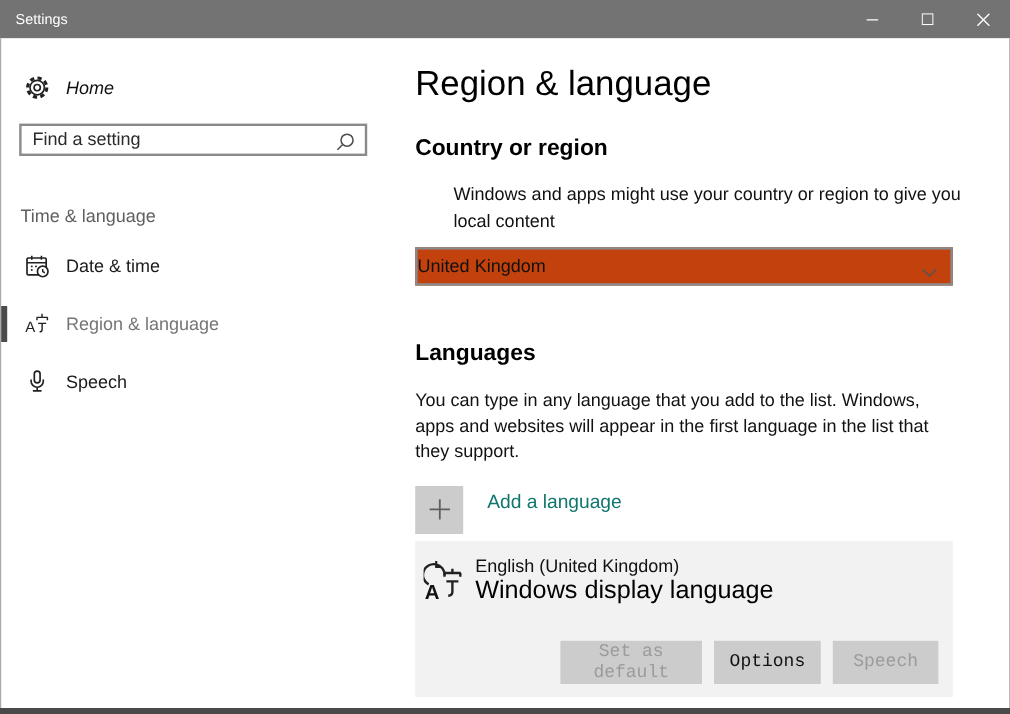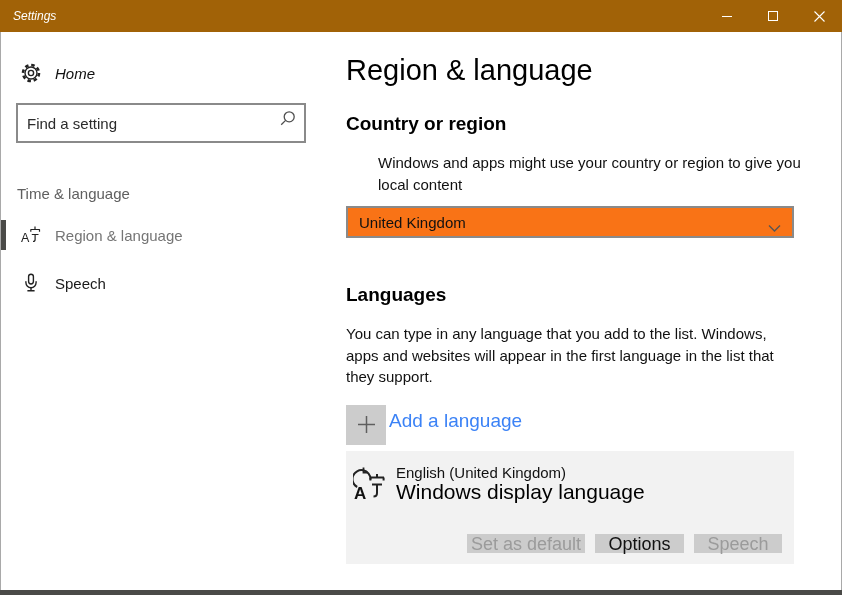--- a/index.html
+++ b/index.html
@@ -9,24 +9,23 @@
   .window {
     position: relative;
     width: 842px; height: 595px;
     background: #fff;
     overflow: hidden;
   }
 
   
   .titlebar {
     height: 32px;
-    background: #a16207;
+    background: #737373;
     display: flex;
     align-items: center;
-    font-style: italic;
   }
   .titlebar .app-title {
     color: #ffffff;
     font-size: 12px;
     padding-left: 13px;
     flex: 1;
   }
   .win-controls { display: flex; height: 32px; }
   .win-btn {
     width: 46px; height: 32px;
@@ -58,21 +57,21 @@
     display: flex; align-items: center;
     padding-left: 19px;
     font-style: italic;
   }
   .home-row .icon { width: 22px; height: 22px; flex: none; }
   .home-row .label { font-size: 15px; margin-left: 13px; color: #111; }
 
   .searchbox {
     position: relative;
     margin: 15px 0 0 15px;
-    width: 290px; height: 40px;
+    width: 290px; height: 27px;
     border: 2px solid #8a8a8a;
     background: #fff;
     display: flex; align-items: center; justify-content: flex-end;
   }
   .searchbox input {
     border: none; outline: none;
     font-family: "Liberation Sans", sans-serif;
     font-size: 15px;
     color: #222;
     width: 100%;
@@ -134,47 +133,46 @@
     color: #111;
   }
   .desc.country-desc { margin-top: 17px; margin-left: 32px; }
   .desc.lang-desc { margin-top: 17px; }
 
   .dropdown {
     position: relative;
     margin-top: 11px;
     width: 448px; height: 32px;
     border: 2px solid #8a8a8a;
-    background: #f97316;
+    background: #c2410c;
     display: flex; align-items: center;
-    padding-left: 11px;
     font-size: 15px;
     color: #111;
     cursor: default;
   }
   .dropdown .chevron { position: absolute; right: 11px; top: 11px; }
 
   .add-language {
     margin-top: 17px;
     display: flex;
     align-items: center;
     cursor: default;
   }
   .add-language .plus-square {
     width: 40px; height: 40px;
     background: #cccccc;
     display: flex; align-items: center; justify-content: center;
     flex: none;
   }
   .add-language .add-label {
-    font-size: 19px;
-    margin-left: 3px;
+    font-size: 16px;
+    margin-left: 20px;
     align-self: flex-start;
     margin-top: 5px;
-    color: #3b82f6;
+    color: #0f766e;
   }
 
   .language-item {
     margin-top: 6px;
     width: 448px;
     background: #f2f2f2;
     padding: 12px 12px 11px 7px;
   }
   .language-item .item-head { display: flex; }
   .language-item .lang-icon { width: 34px; height: 40px; flex: none; margin-top: -1px; }
@@ -182,23 +180,23 @@
   .language-item .item-name { font-size: 15px; line-height: 19px; color: #111; }
   .language-item .item-sub  { font-size: 21px; line-height: 19px; color: #000000; }
 
   .item-buttons {
     margin-top: 32px;
     display: flex;
     justify-content: flex-end;
     gap: 10px;
   }
   .item-buttons button {
-    font-family: Liberation Sans, sans-serif;
-    font-size: 18px;
-    height: 19px;
+    font-family: Liberation Mono, monospace;
+    font-size: 15px;
+    height: 36px;
     border: none;
     background: #cccccc;
     color: #111;
     cursor: default;
     padding: 0;
   }
   .btn-setdefault { width: 118px; }
   .btn-options   { width: 89px; }
   .btn-remove    { width: 88px; }
   .item-buttons button.disabled { color: #9b9b9b; }
@@ -257,20 +255,35 @@
             <circle cx="10.2" cy="6.8" r="5" fill="none" stroke="#4f4f4f" stroke-width="1.3"></circle>
             <path d="M6.6 10.4 L2.2 14.8" stroke="#4f4f4f" stroke-width="1.3"></path>
           </svg>
         </span>
       </div>
 
       <div class="group-header">Time &amp; language</div>
 
       <nav class="nav">
 
+        <div class="nav-item">
+          <span class="icon">
+            <svg width="22" height="22" viewBox="0 0 22 22">
+              <rect x="2.5" y="4" width="16" height="14" rx="1" fill="none" stroke="#222" stroke-width="1.4"></rect>
+              <path d="M2.5 8 H18.5" stroke="#222" stroke-width="1.2"></path>
+              <path d="M6.5 2.2 V5.4 M14.5 2.2 V5.4" stroke="#222" stroke-width="1.3"></path>
+              <circle cx="6.5" cy="11" r="0.8" fill="#222"></circle>
+              <circle cx="10" cy="11" r="0.8" fill="#222"></circle>
+              <circle cx="6.5" cy="14" r="0.8" fill="#222"></circle>
+              <circle cx="15.6" cy="15.2" r="4.4" fill="#fff" stroke="#222" stroke-width="1.4"></circle>
+              <path d="M15.6 13.2 V15.4 L17.4 16.3" fill="none" stroke="#222" stroke-width="1.2"></path>
+            </svg>
+          </span>
+          <span class="label">Date &amp; time</span>
+        </div>
 
         <div class="nav-item selected">
           <span class="icon">
             <svg width="22" height="22" viewBox="0 0 22 22">
               <text x="1" y="18" font-family="Liberation Sans, sans-serif" font-size="12.5" fill="#222">A</text>
               <path d="M15 2.5 V5 M10.5 5.5 H19.8 M10.8 5.5 V7.8 M19.5 5.5 V7.8 M11.8 10.5 H18.5 M15.1 10.5 V15.5 Q15.1 17.5 13 17.5" fill="none" stroke="#222" stroke-width="1.2"></path>
             </svg>
           </span>
           <span class="label">Region &amp; language</span>
         </div>

